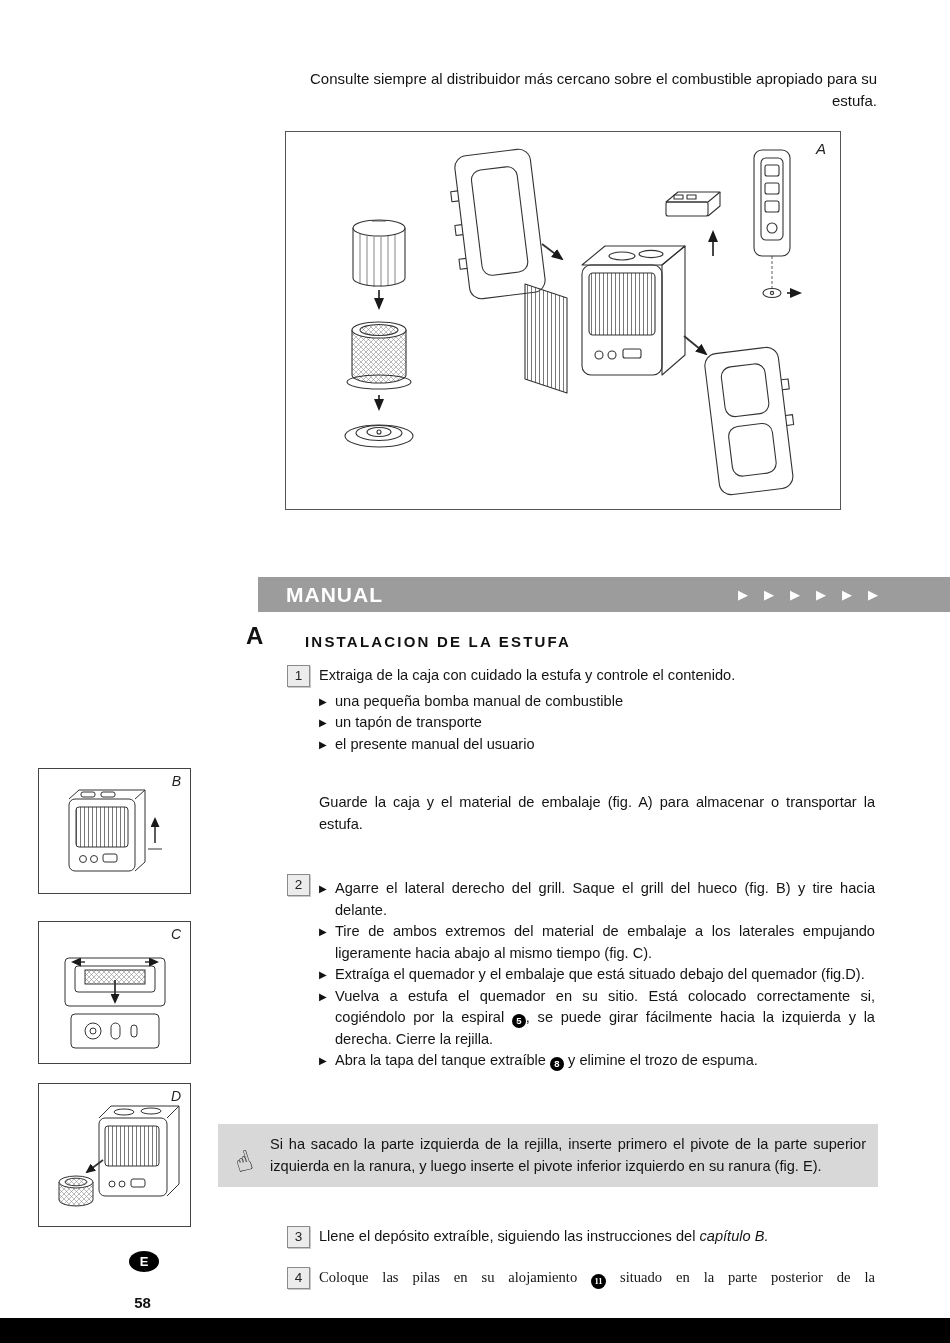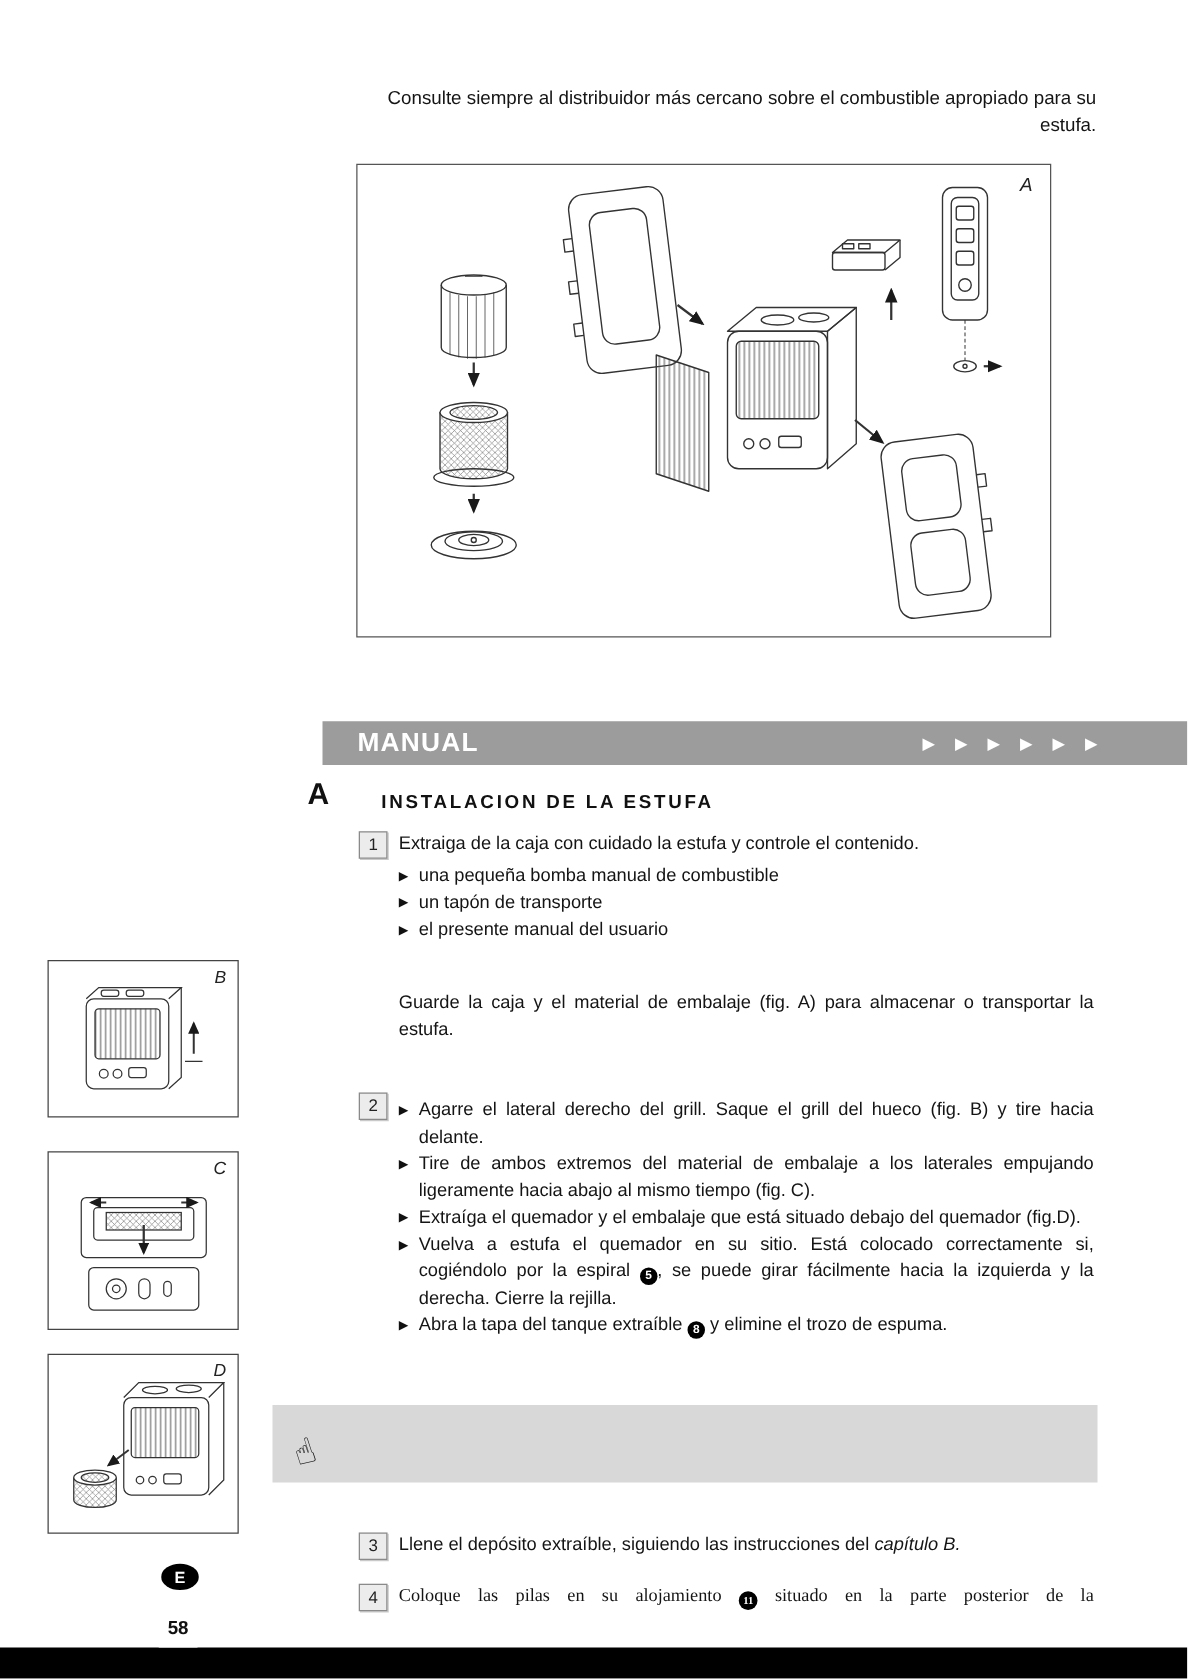--- a/index.html
+++ b/index.html
@@ -218,20 +218,21 @@
         <li>
           <span class="tri">▶</span>
           <span class="li-text"><span>Abra la tapa del tanque extraíble </span><span class="numcircle">8</span><span> y elimine el trozo de espuma.</span></span>
         </li>
       </ul>
     </div>
   </div>
 
   <div class="notebox">
     <span class="hand">☝</span>
+    <p class="note-text">Si ha sacado la parte izquierda de la rejilla, inserte primero el pivote de la parte superior izquierda en la ranura, y luego inserte el pivote inferior izquierdo en su ranura (fig. E).</p>
   </div>
 
   <div class="step" style="top:1226px;">
     <span class="numbox">3</span>
     <div class="step-body">
       <span>Llene el depósito extraíble, siguiendo las instrucciones del </span><span class="italic">capítulo B.</span>
     </div>
   </div>
 
   <div class="step" style="top:1267px;">

